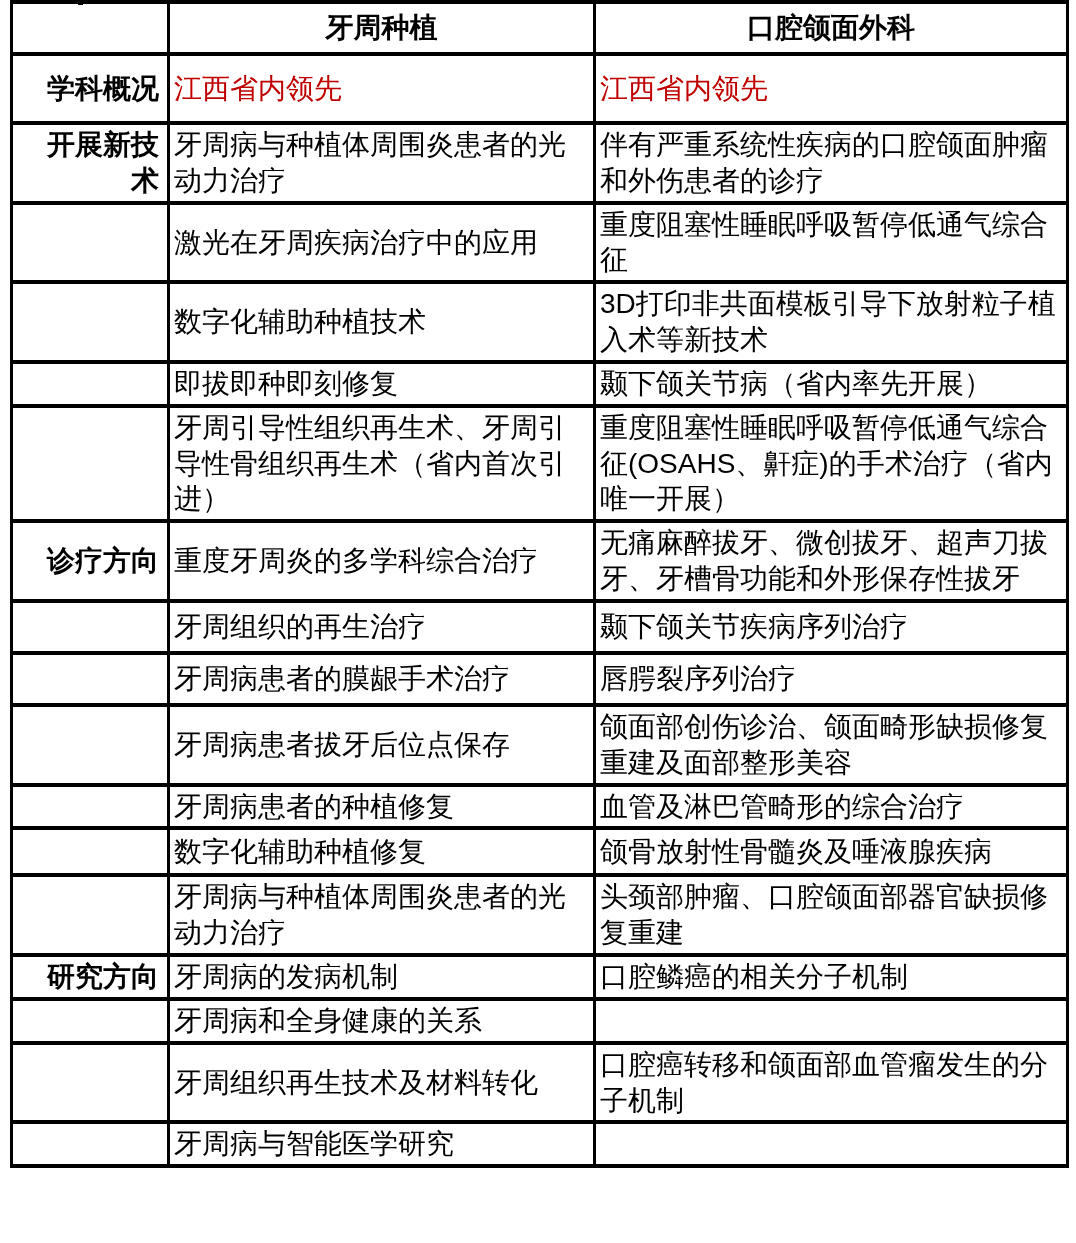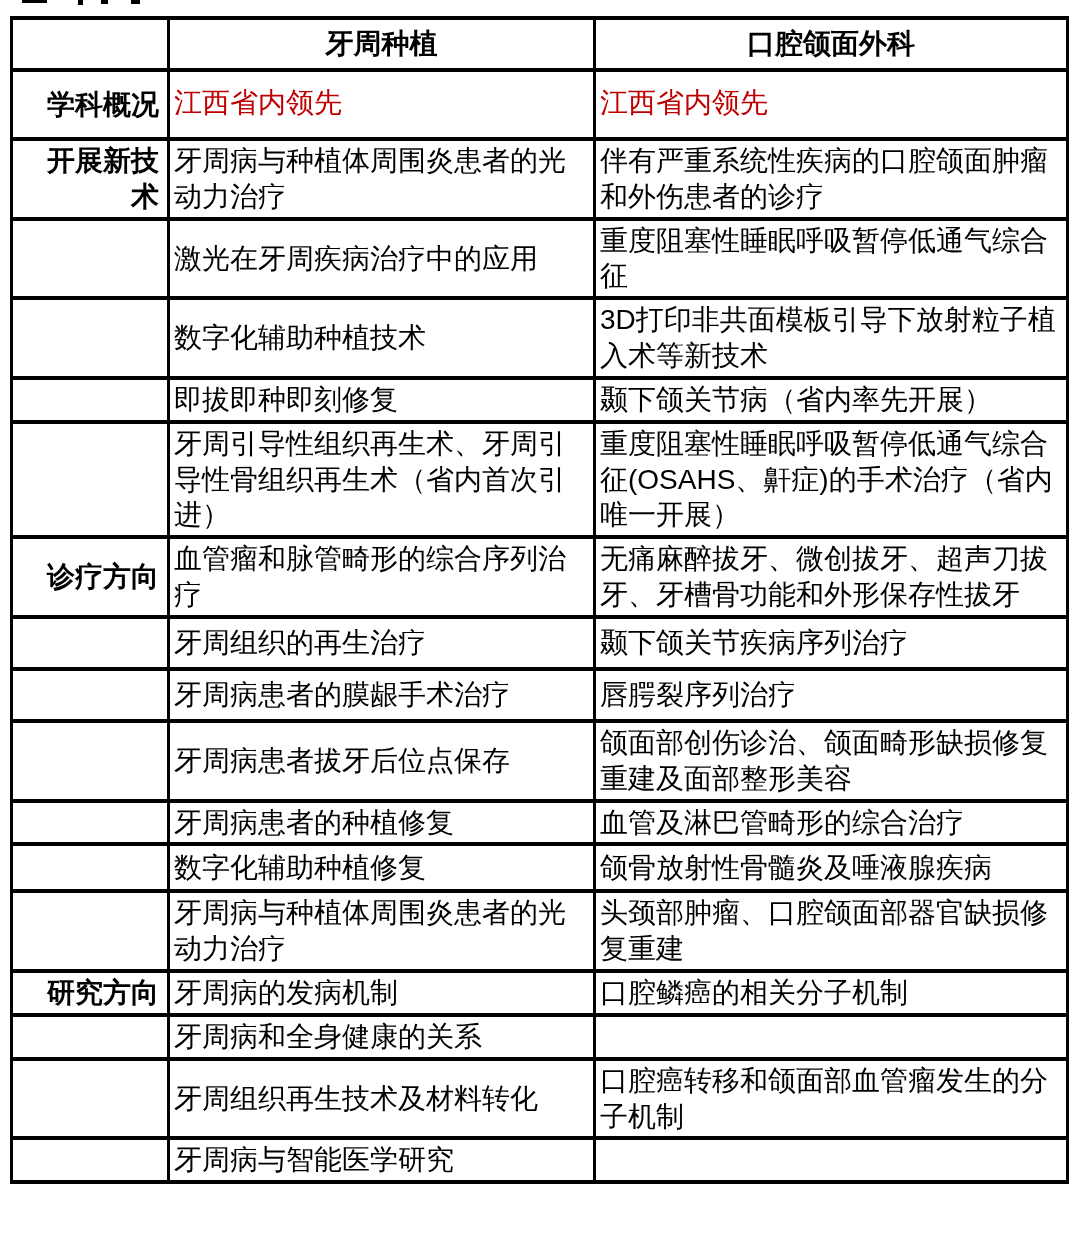--- a/index.html
+++ b/index.html
@@ -20,21 +20,21 @@
     background: #000;
   }
   .m1 { left: 22px;  top: 0; width: 25px; height: 3px; }
   .m2 { left: 78px;  top: 0; width: 5px;  height: 5px; }
   .m3 { left: 101px; top: 0; width: 7px;  height: 4px; }
   .m4 { left: 131px; top: 0; width: 9px;  height: 4px; }
 
   .tablewrap {
     position: absolute;
     left: 10px;
-    top: 16px;
+    top: 0;
   }
   table {
     border-collapse: collapse;
     table-layout: fixed;
     width: 1056px;
   }
   th, td {
     border-left: 3px solid #000;
     border-right: 3px solid #000;
     border-top: 4px solid #000;
@@ -50,21 +50,20 @@
     font-weight: bold;
     text-align: center;
   }
   td.label {
     font-weight: bold;
     text-align: right;
     padding: 2px 8px;
   }
   td.red-text {
     color: #c00000;
-    font-family: Liberation Mono, monospace;
   }
   
   .hHdr { height: 52px; }
   .h77  { height: 69px; }
   .h87  { height: 79px; }
   .h43  { height: 35px; }
   .h73  { height: 65px; }
   .h107 { height: 99px; }
   .h75  { height: 67px; }
   .h60  { height: 52px; }
@@ -124,21 +123,21 @@
         <td>即拔即种即刻修复</td>
         <td>颞下颌关节病（省内率先开展）</td>
       </tr>
       <tr class="h107">
         <td class="label"></td>
         <td>牙周引导性组织再生术、牙周引导性骨组织再生术（省内首次引进）</td>
         <td>重度阻塞性睡眠呼吸暂停低通气综合征(OSAHS、鼾症)的手术治疗（省内唯一开展）</td>
       </tr>
       <tr class="h75">
         <td class="label">诊疗方向</td>
-        <td>血管瘤和脉管畸形的综合序列治疗</td>
+        <td>重度牙周炎的多学科综合治疗</td>
         <td>无痛麻醉拔牙、微创拔牙、超声刀拔牙、牙槽骨功能和外形保存性拔牙</td>
       </tr>
       <tr class="h60">
         <td class="label"></td>
         <td>牙周组织的再生治疗</td>
         <td>颞下颌关节疾病序列治疗</td>
       </tr>
       <tr class="h60">
         <td class="label"></td>
         <td>牙周病患者的膜龈手术治疗</td>

